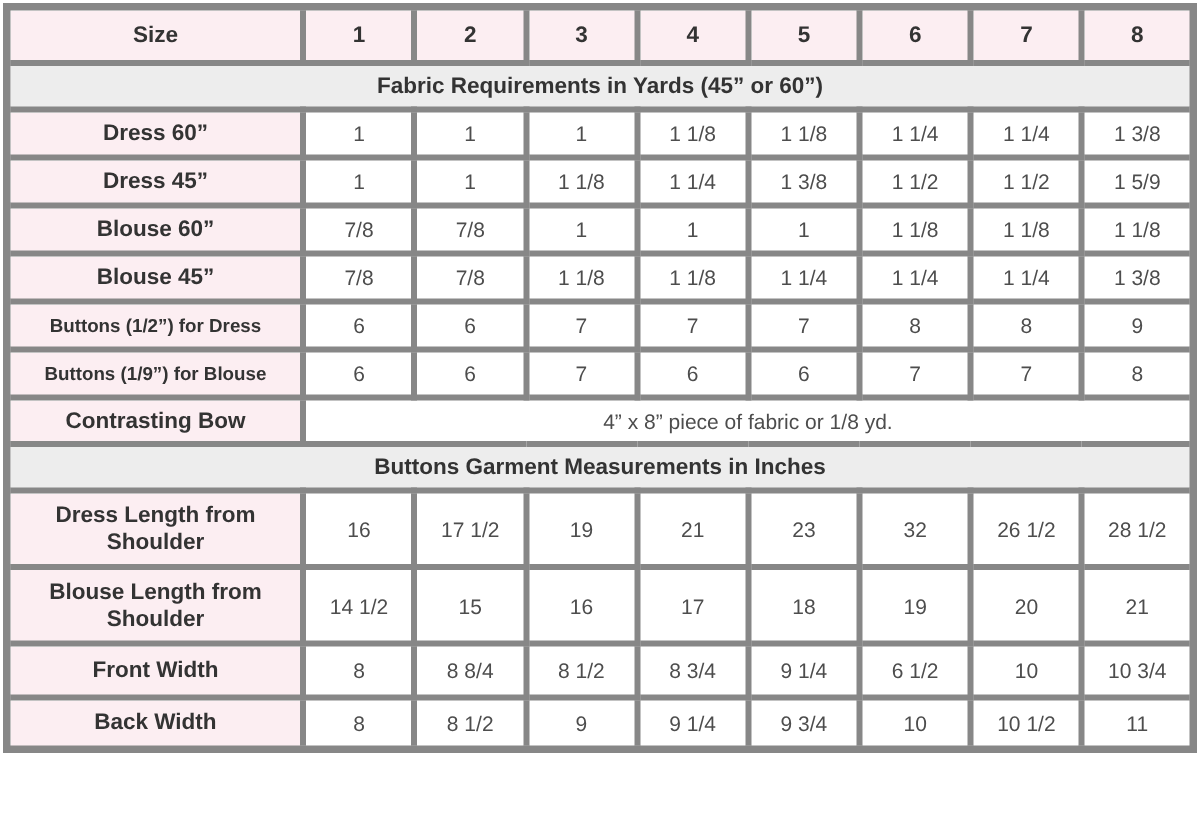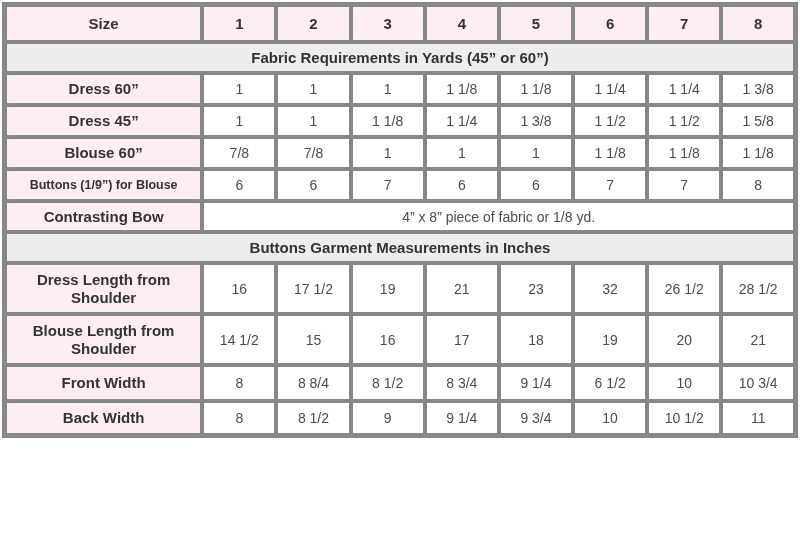--- a/index.html
+++ b/index.html
@@ -110,32 +110,54 @@
         </tr>
         <tr class="data-row">
           <th class="row-label">Dress 45”</th>
           <td class="value-cell">1</td>
           <td class="value-cell">1</td>
           <td class="value-cell">1 1/8</td>
           <td class="value-cell">1 1/4</td>
           <td class="value-cell">1 3/8</td>
           <td class="value-cell">1 1/2</td>
           <td class="value-cell">1 1/2</td>
-          <td class="value-cell">1 5/8</td>
+          <td class="value-cell">1 5/9</td>
         </tr>
         <tr class="data-row">
           <th class="row-label">Blouse 60”</th>
           <td class="value-cell">7/8</td>
           <td class="value-cell">7/8</td>
           <td class="value-cell">1</td>
           <td class="value-cell">1</td>
           <td class="value-cell">1</td>
           <td class="value-cell">1 1/8</td>
           <td class="value-cell">1 1/8</td>
           <td class="value-cell">1 1/8</td>
+        </tr>
+        <tr class="data-row">
+          <th class="row-label">Blouse 45”</th>
+          <td class="value-cell">7/8</td>
+          <td class="value-cell">7/8</td>
+          <td class="value-cell">1 1/8</td>
+          <td class="value-cell">1 1/8</td>
+          <td class="value-cell">1 1/4</td>
+          <td class="value-cell">1 1/4</td>
+          <td class="value-cell">1 1/4</td>
+          <td class="value-cell">1 3/8</td>
+        </tr>
+        <tr class="data-row small-label">
+          <th class="row-label">Buttons (1/2”) for Dress</th>
+          <td class="value-cell">6</td>
+          <td class="value-cell">6</td>
+          <td class="value-cell">7</td>
+          <td class="value-cell">7</td>
+          <td class="value-cell">7</td>
+          <td class="value-cell">8</td>
+          <td class="value-cell">8</td>
+          <td class="value-cell">9</td>
         </tr>
         <tr class="data-row small-label">
           <th class="row-label">Buttons (1/9”) for Blouse</th>
           <td class="value-cell">6</td>
           <td class="value-cell">6</td>
           <td class="value-cell">7</td>
           <td class="value-cell">6</td>
           <td class="value-cell">6</td>
           <td class="value-cell">7</td>
           <td class="value-cell">7</td>

